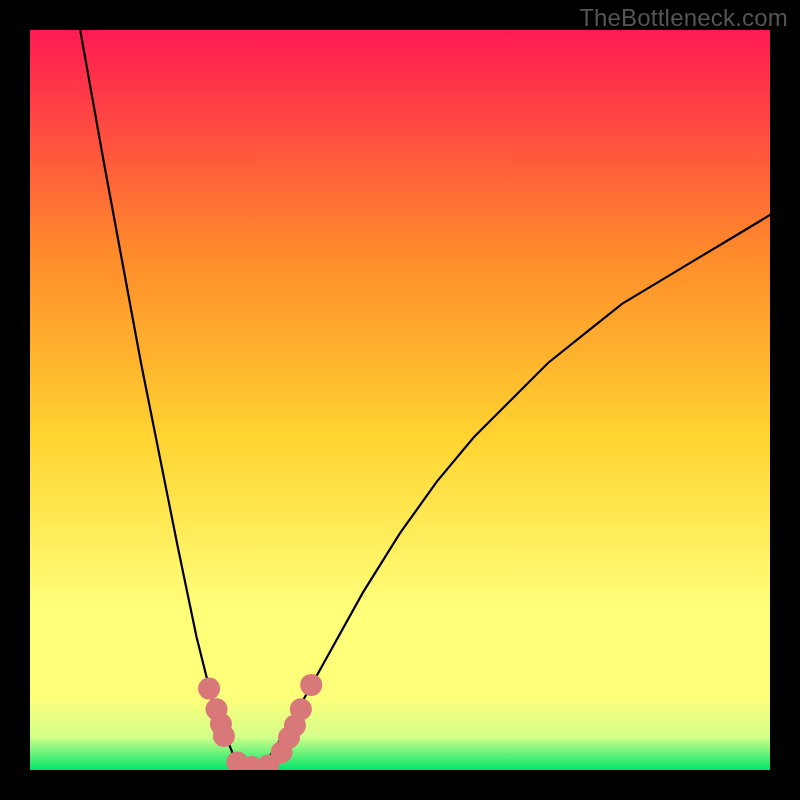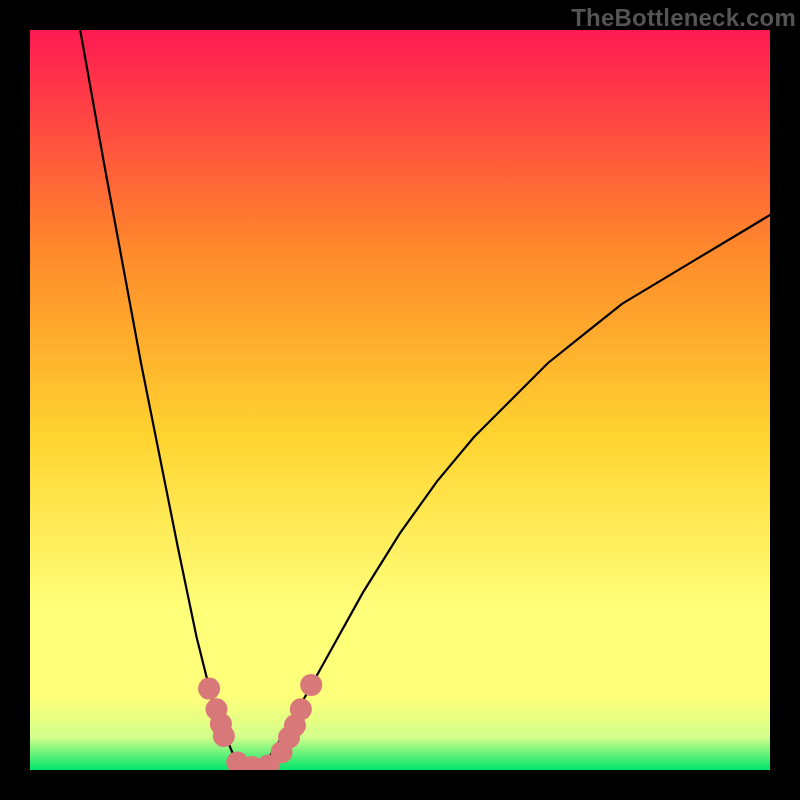--- a/index.html
+++ b/index.html
@@ -13,24 +13,24 @@
   }
   .frame {
     position: absolute;
     left: 0; top: 0;
     width: 800px; height: 800px;
     background: #000;
   }
   .watermark {
     position: absolute;
     top: 4px;
-    right: 4px;
+    right: 12px;
     color: #555;
     font-size: 24px;
-    font-weight: 700;
+    font-weight: 400;
     letter-spacing: 0.2px;
     user-select: none;
   }
   .plot-wrap {
     position: absolute;
     left: 30px;
     top: 30px;
     width: 740px;
     height: 740px;
   }

